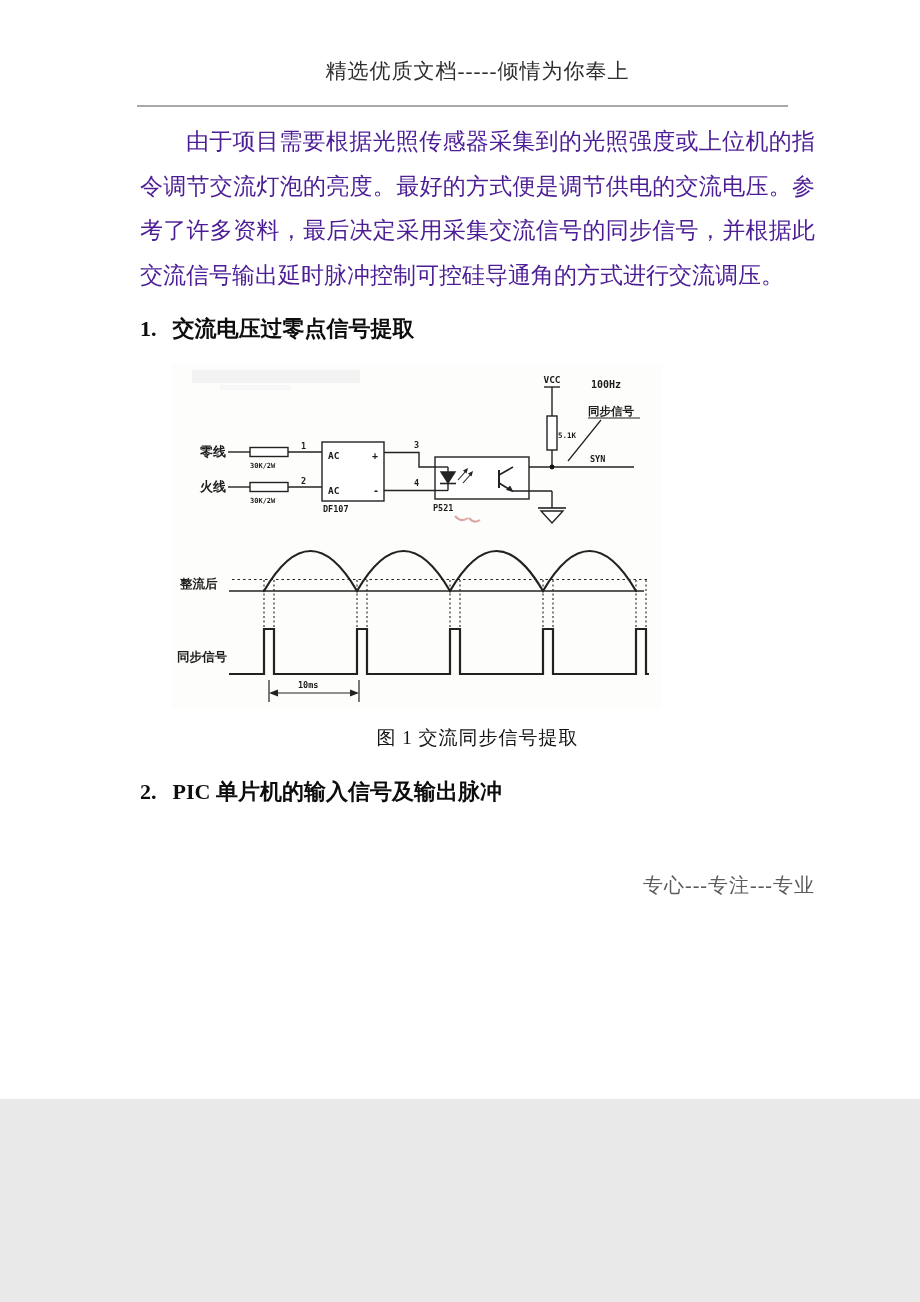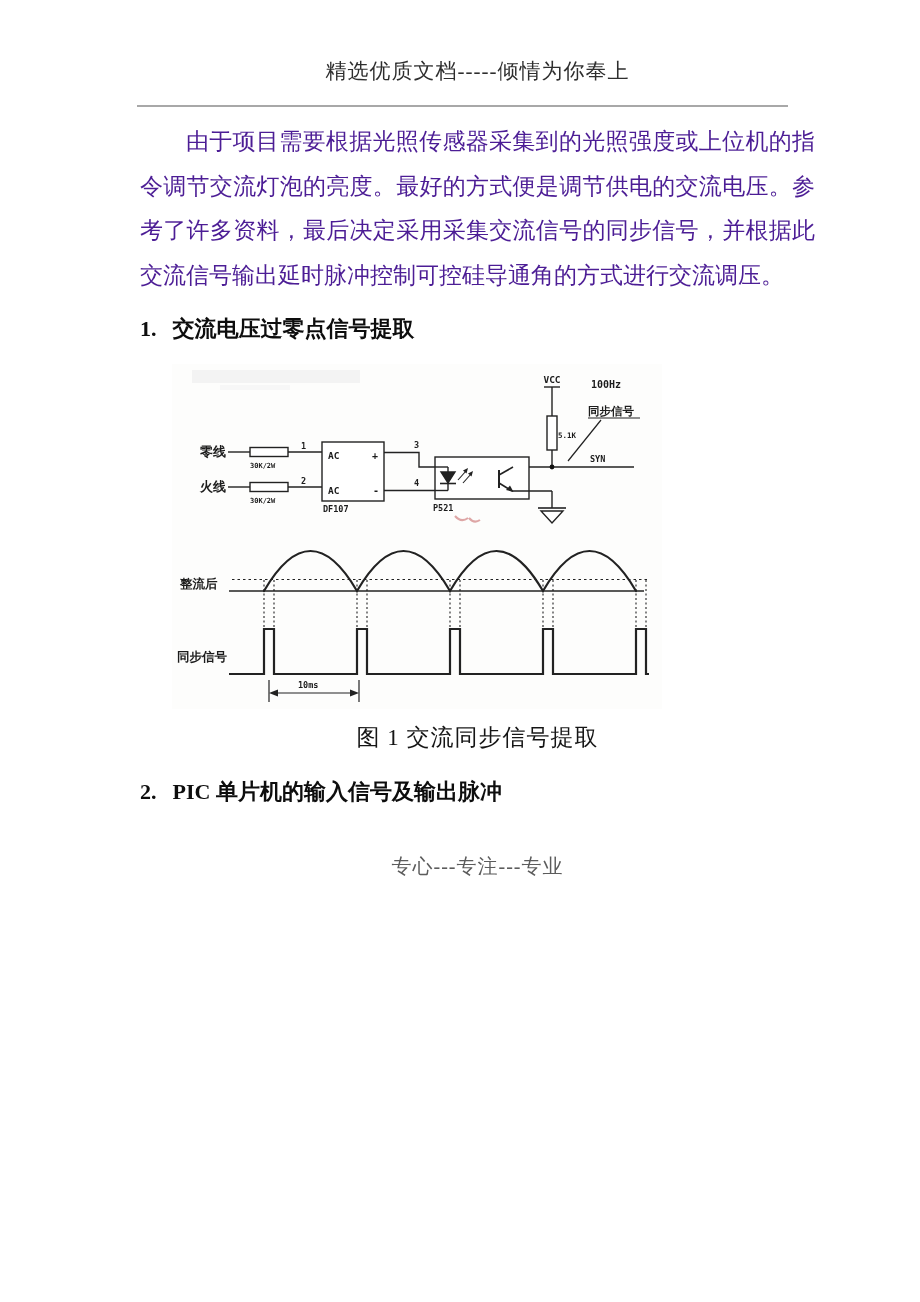--- a/index.html
+++ b/index.html
@@ -1,32 +1,32 @@
 <!DOCTYPE html>
 <html><head>
 <meta charset="utf-8">
 <style>
   html,body{margin:0;padding:0;background:#e9e9e9;}
   .page{
-    position:relative;width:920px;height:1302px;margin:0 auto;background:#ffffff;
+    position:relative;width:920px;height:1099px;margin:0 auto;background:#ffffff;
     font-family:"Liberation Serif","DejaVu Serif",serif;color:#111;overflow:hidden;
   }
   .content{margin:0 105px 0 140px;}
   .hdr{padding-top:57px;text-align:center;font-size:21px;line-height:28px;color:#2e2e2e;letter-spacing:1px;}
   .divider{height:2px;background:#a8a8a8;border:none;margin:20px 27px 0 -3px;}
   .para{margin:13px 0 0 0;font-size:23px;line-height:44.5px;text-align:justify;text-indent:2em;color:#4c1d95;}
   .para.second{margin-top:17px;}
   .h{margin:17px 0 0 0;font-family:Liberation Serif, serif;font-weight:700;
      font-size:22px;line-height:28px;color:#0d0d0d;}
   .h .h-num{display:inline-block;margin-right:16px;}
   .h2x{margin-top:25px;}
   .figwrap{margin:21px 0 0 0;}
   .figimg{display:block;margin-left:32px;background:#fdfdfc;}
-  .figcap{margin-top:14px;text-align:center;font-size:23px;line-height:30px;letter-spacing:1px;color:#151515;}
-  .footer{margin-top:47px;text-align:center;font-size:20px;line-height:26px;color:#5c5c5c;letter-spacing:1px;}
+  .figcap{margin-top:14px;text-align:center;font-size:19px;line-height:30px;letter-spacing:1px;color:#151515;}
+  .footer{margin-top:66px;text-align:right;font-size:20px;line-height:26px;color:#5c5c5c;letter-spacing:1px;}
   svg text{fill:#1c1c1c;}
   .cjk-lbl{font-family:"Liberation Sans","DejaVu Sans",sans-serif;font-weight:700;}
   .mono-lbl{font-family:"DejaVu Sans Mono",monospace;font-weight:700;}
 </style>
 </head>
 <body>
 
 <div class="page">
   <div class="content">
 

